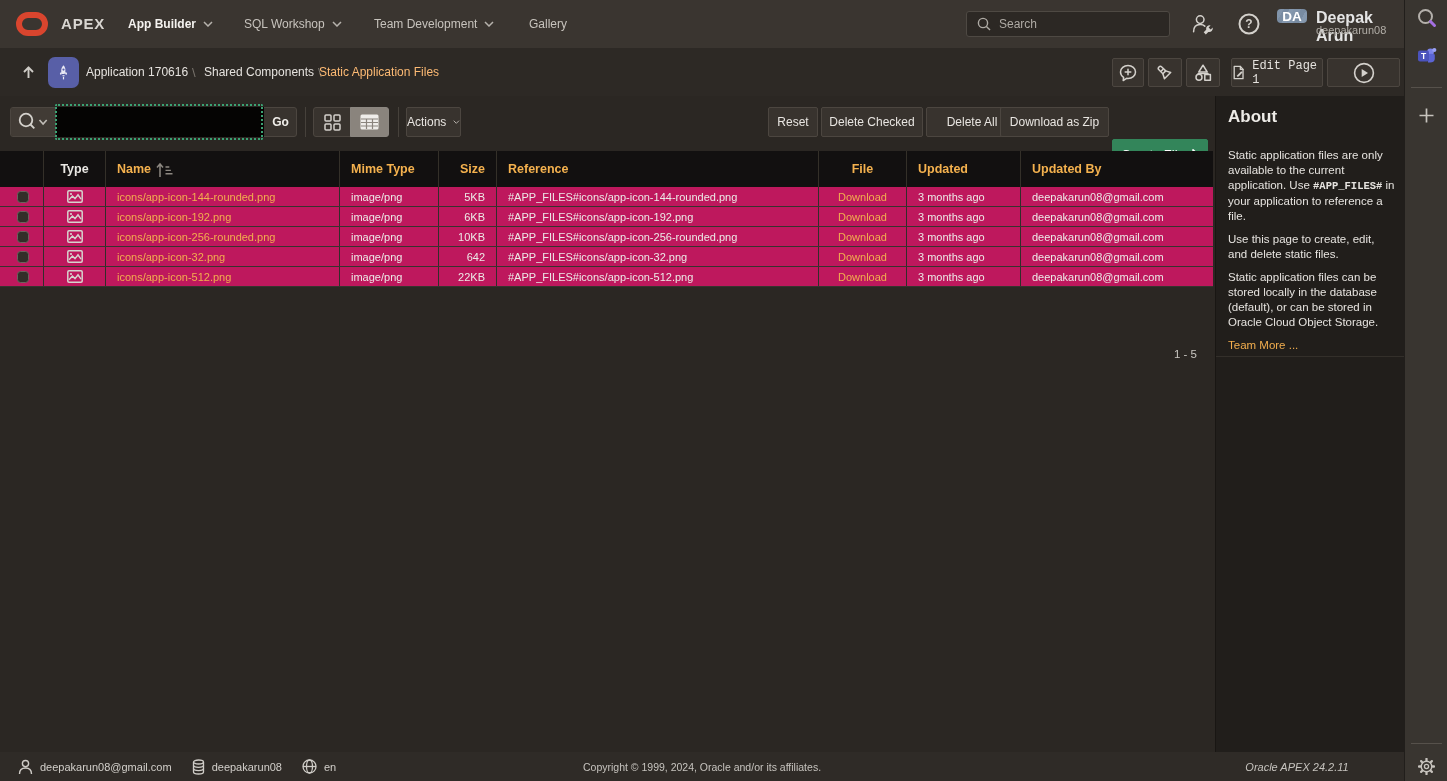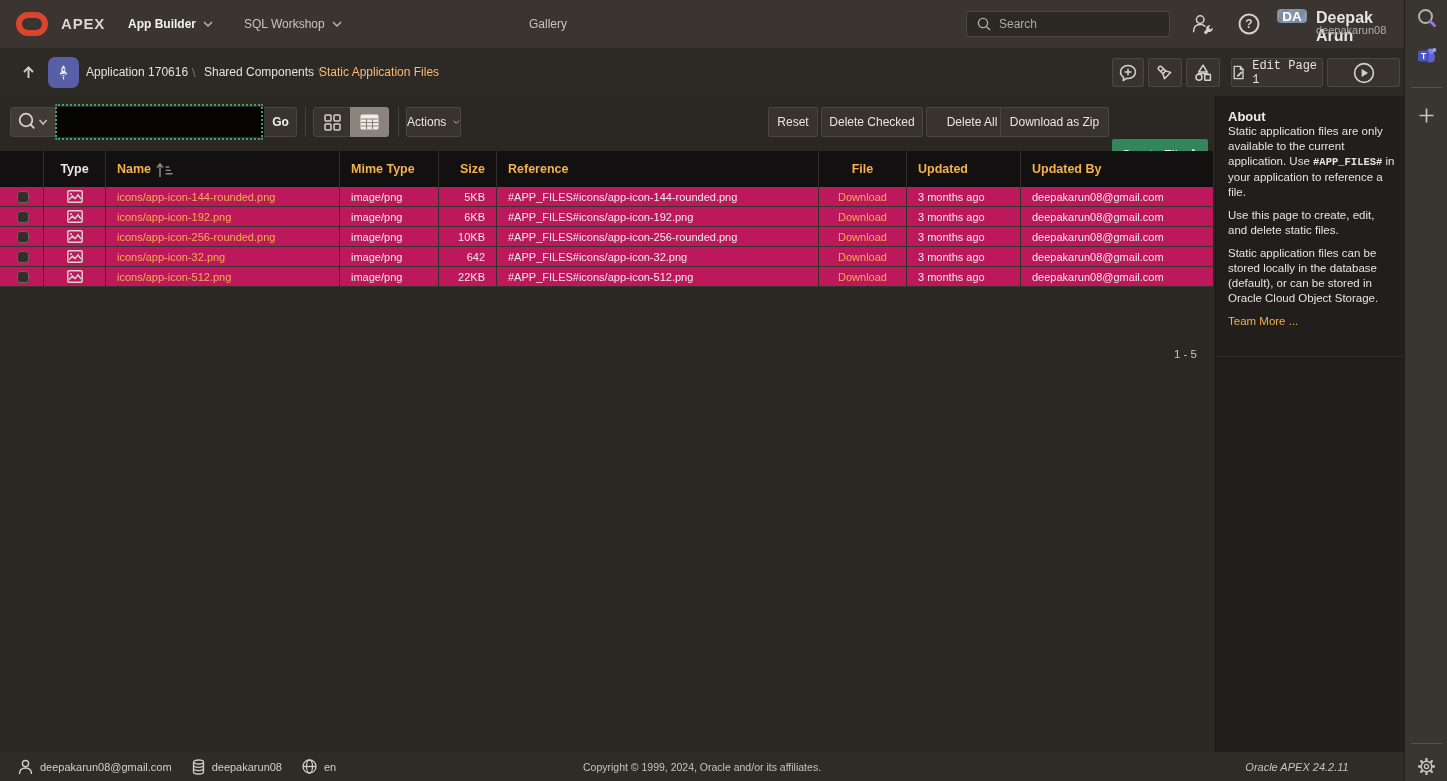--- a/index.html
+++ b/index.html
@@ -57,21 +57,21 @@
   .c.w3 { width:99px; }
   .c.w4 { width:58px; justify-content:flex-end; }
   .c.w5 { width:322px; }
   .c.w6 { width:88px; justify-content:center; }
   .c.w7 { width:114px; }
   .c.w8 { width:192px; border-right:none !important; }
   .cb { width:12px; height:12px; border:1.5px solid #69645d; border-radius:3.5px; background:#322e29; margin-left:3px; }
 
   
   #sidebar .inner { padding:13px 12px 0 12px; color:#e6e3df; font-size:11.5px; line-height:15px; }
-  #sidebar h3 { font-size:13px; line-height:15px; color:#edebe7; margin-bottom:0; }
+  #sidebar h3 { font-size:17px; line-height:15px; color:#edebe7; margin-bottom:24px; }
   #sidebar p { margin-bottom:8px; white-space:nowrap; }
   #sidebar code { font-family:"Liberation Mono", monospace; font-weight:bold; font-size:10.5px; }
   .about-card { left:1216px; top:96px; width:188px; height:261px; border-bottom:1px solid #332f2a; }
 
   
   #footer { display:flex; align-items:center; font-size:11px; color:#d2cfca; }
 
   .icon-stroke { stroke:#d4d1cc; fill:none; stroke-width:1.5; stroke-linecap:round; stroke-linejoin:round; }
 </style>
 </head>
@@ -113,20 +113,23 @@
 <div id="header" class="abs">
   <div class="olog abs"></div>
   <div class="apex-word abs">APEX</div>
   <div class="nav abs" style="left:128px;">
       <b>App Builder</b>
       <svg class="car" width="10" height="6" viewBox="0 0 10 6">
         <path d="M1 1 L5 5 L9 1" fill="none" stroke="#b6b2ac" stroke-width="1.5"></path>
       </svg>
     </div>
   <div class="nav abs" style="left:244px;">SQL Workshop<svg class="car" width="10" height="6" viewBox="0 0 10 6">
+        <path d="M1 1 L5 5 L9 1" fill="none" stroke="#b6b2ac" stroke-width="1.5"></path>
+      </svg></div>
+  <div class="nav abs" style="left:374px;">Team Development<svg class="car" width="10" height="6" viewBox="0 0 10 6">
         <path d="M1 1 L5 5 L9 1" fill="none" stroke="#b6b2ac" stroke-width="1.5"></path>
       </svg></div>
   <div class="nav abs" style="left:529px;">Gallery</div>
 
   <div id="search" class="abs">
     <svg style="margin:0 8px 0 10px" width="14" height="14" viewBox="0 0 14 14">
         <circle cx="6" cy="6" r="4.6" fill="none" stroke="#aeaaa4" stroke-width="1.4"></circle>
         <line x1="9.4" y1="9.4" x2="13" y2="13" stroke="#aeaaa4" stroke-width="1.4"></line>
       </svg>
     Search

